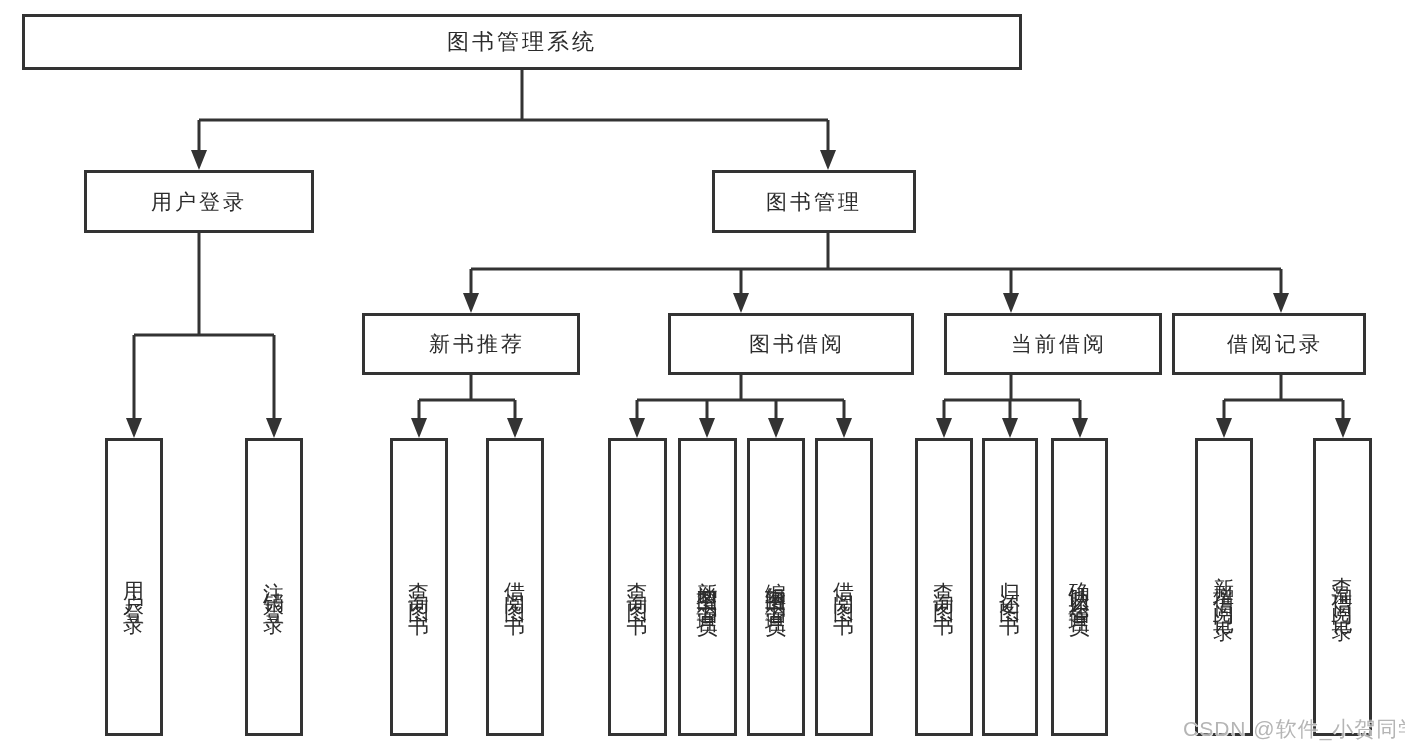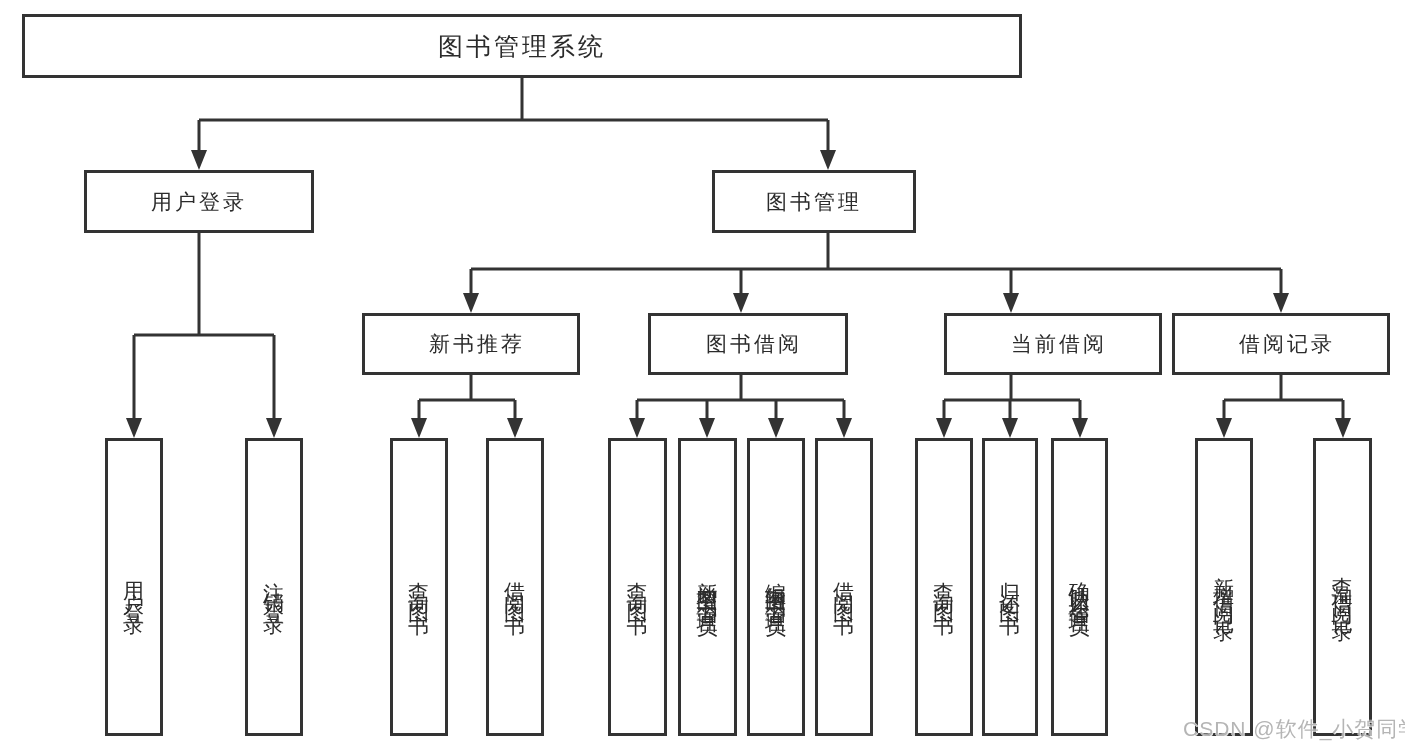--- a/index.html
+++ b/index.html
@@ -32,22 +32,22 @@
     align-items: center;
     justify-content: center;
     text-align: center;
   }
   .box.h {
     font-size: 21px;
     letter-spacing: 3px;
     white-space: nowrap;
   }
   .box.root {
-    left: 22px; top: 14px; width: 1000px; height: 64px;
-    font-size: 25px;
+    left: 22px; top: 14px; width: 1000px; height: 56px;
+    font-size: 22px;
   }
   .box.l2 { top: 170px; height: 63px; }
   .box.l3 { top: 313px; height: 62px; padding-left: 12px; }
   .box.v {
     top: 438px;
     height: 298px;
     writing-mode: vertical-rl;
     text-orientation: mixed;
     font-size: 21px;
     line-height: 1;
@@ -104,23 +104,23 @@
       <polygon points="1343,438 1335,418 1351,418"></polygon>
     </g>
   </svg>
 
   <div class="box h root">图书管理系统</div>
 
   <div class="box h l2" style="left:84px; width:230px;">用户登录</div>
   <div class="box h l2" style="left:712px; width:204px;">图书管理</div>
 
   <div class="box h l3" style="left:362px; width:218px;">新书推荐</div>
-  <div class="box h l3" style="left:648px; width:200px;">图书借阅</div>
+  <div class="box h l3" style="left:668px; width:246px;">图书借阅</div>
   <div class="box h l3" style="left:944px; width:218px;text-align:center;">当前借阅</div>
-  <div class="box h l3" style="left:1172px; width:218px;">借阅记录</div>
+  <div class="box h l3" style="left:1172px; width:194px;">借阅记录</div>
 
   <div class="box v sp4" style="left:105px; width:58px;">用户登录</div>
   <div class="box v sp4" style="left:245px; width:58px;">注销登录</div>
 
   <div class="box v sp4" style="left:390px; width:58px;">查询图书</div>
   <div class="box v sp4" style="left:486px; width:58px;">借阅图书</div>
 
   <div class="box v sp4" style="left:608px; width:59px;">查询图书</div>
   <div class="box v splong" style="left:678px; width:59px;">新增图书（管理员）</div>
   <div class="box v splong" style="left:747px; width:58px;">编辑图书（管理员）</div>

